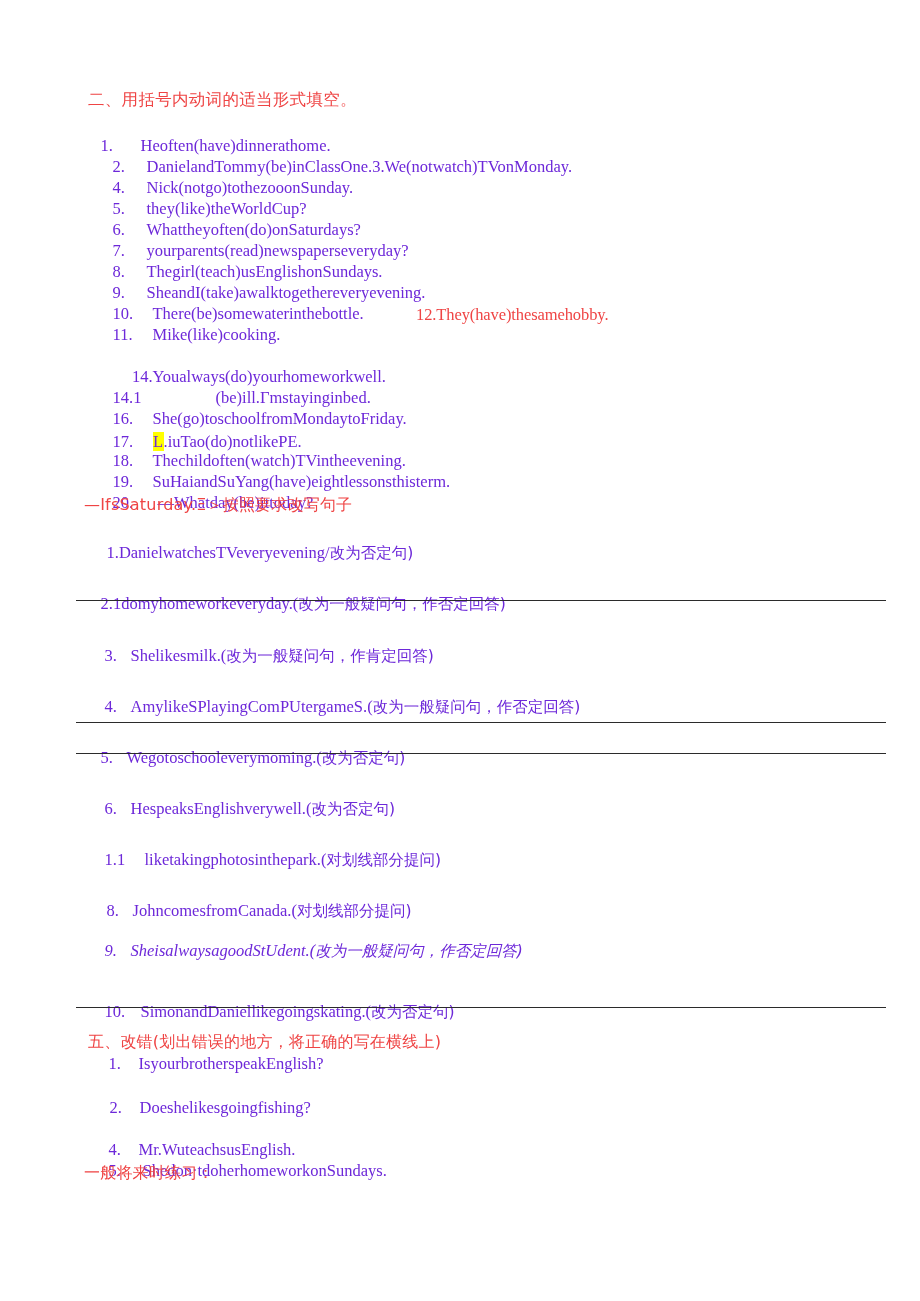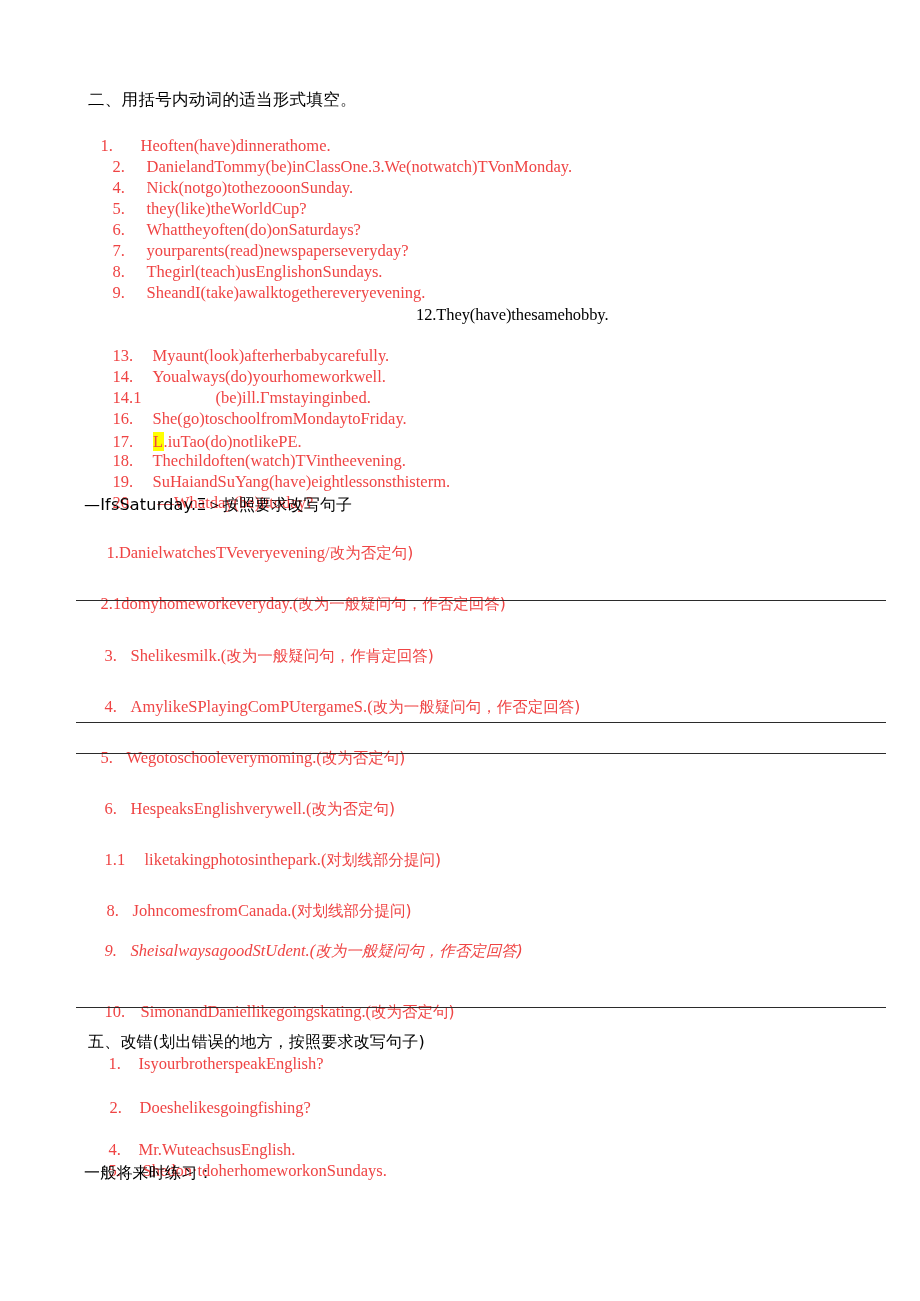--- a/index.html
+++ b/index.html
@@ -27,42 +27,42 @@
     background: #ffffff;
   }
 
   
   .line {
     position: absolute;
     white-space: pre;
     font-size: 16.5px;
     line-height: 20px;
     letter-spacing: -0.1px;
-    color: #000000;
+    color: #ef4444;
   }
 
   .cn {
     font-family: "DejaVu Sans", "Liberation Sans", sans-serif;
     font-size: 16px;
     letter-spacing: 0.2px;
   }
 
   .heading {
     font-family: "DejaVu Sans", "Liberation Sans", sans-serif;
     font-size: 16.5px;
     letter-spacing: 0.3px;
   }
 
   
   .item {
     position: absolute;
     white-space: pre;
     font-size: 16.5px;
     line-height: 20px;
-    color: #ef4444;
+    color: #6d28d9;
   }
   .item .num {
     display: inline-block;
     text-align: left;
   }
   .item .body {
     display: inline-block;
   }
 
   
@@ -118,29 +118,32 @@
   </div>
 
   <div class="item" style="left:96px; top:242px;">
     <span class="num" style="width:34px;">8.</span><span class="body">Thegirl(teach)usEnglishonSundays.</span>
   </div>
 
   <div class="item" style="left:96px; top:263px;">
     <span class="num" style="width:34px;">9.</span><span class="body">SheandI(take)awalktogethereveryevening.</span>
   </div>
 
-
+  <div class="item" style="left:96px; top:284px;">
+    <span class="num" style="width:40px;">10.</span><span class="body">There(be)somewaterinthebottle.</span>
+  </div>
+
+  <div class="item" style="left:96px; top:305px;">
+    <span class="num" style="width:40px;">11.</span><span class="body">Mike(like)cooking.</span>
+  </div>
   <div class="line" style="left:416px; top:305px;">12.They(have)thesamehobby.</div>
 
-  <div class="item" style="left:96px; top:326px;">
-    <span class="num" style="width:40px;">13.</span><span class="body">Myaunt(look)afterherbabycarefully.</span>
-  </div>
 
   <div class="item" style="left:96px; top:347px;">
-    <span class="num" style="width:40px;">14.</span><span class="body">Youalways(do)yourhomeworkwell.</span>
+    <span class="num" style="width:40px;text-align:right;">14.</span><span class="body">Youalways(do)yourhomeworkwell.</span>
   </div>
 
   <div class="item" style="left:96px; top:368px;">
     <span class="num" style="width:103px;">14.1</span><span class="body">(be)ill.Γmstayinginbed.</span>
   </div>
 
   <div class="item" style="left:96px; top:389px;">
     <span class="num" style="width:40px;">16.</span><span class="body">She(go)toschoolfromMondaytoFriday.</span>
   </div>
 
@@ -200,21 +203,21 @@
 
   <div class="item mix" style="left:88px; top:921px;font-style:italic;">
     <span class="num" style="display:inline-block;width:26px;">9.</span><span class="body">SheisalwaysagoodStUdent.(</span><span class="zh">改为一般疑问句，作否定回答)</span>
   </div>
 
   <div class="item mix" style="left:88px; top:982px;">
     <span class="num" style="display:inline-block;width:36px;">10.</span><span class="body">SimonandDaniellikegoingskating.(</span><span class="zh">改为否定句)</span>
   </div>
   <div class="rule" style="left:76px; top:1007px; width:810px;"></div>
 
-  <div class="line cn" style="left:88px; top:1032px;">五、改错(划出错误的地方，按照要求改写句子)</div>
+  <div class="line cn" style="left:88px; top:1032px;">五、改错(划出错误的地方，将正确的写在横线上)</div>
 
   <div class="item" style="left:92px; top:1034px;">
     <span class="num" style="width:30px;">1.</span><span class="body">IsyourbrotherspeakEnglish?</span>
   </div>
   <div class="item" style="left:93px; top:1078px;">
     <span class="num" style="width:30px;">2.</span><span class="body">Doeshelikesgoingfishing?</span>
   </div>
   <div class="item" style="left:92px; top:1120px;">
     <span class="num" style="width:30px;">4.</span><span class="body">Mr.WuteachsusEnglish.</span>
   </div>

